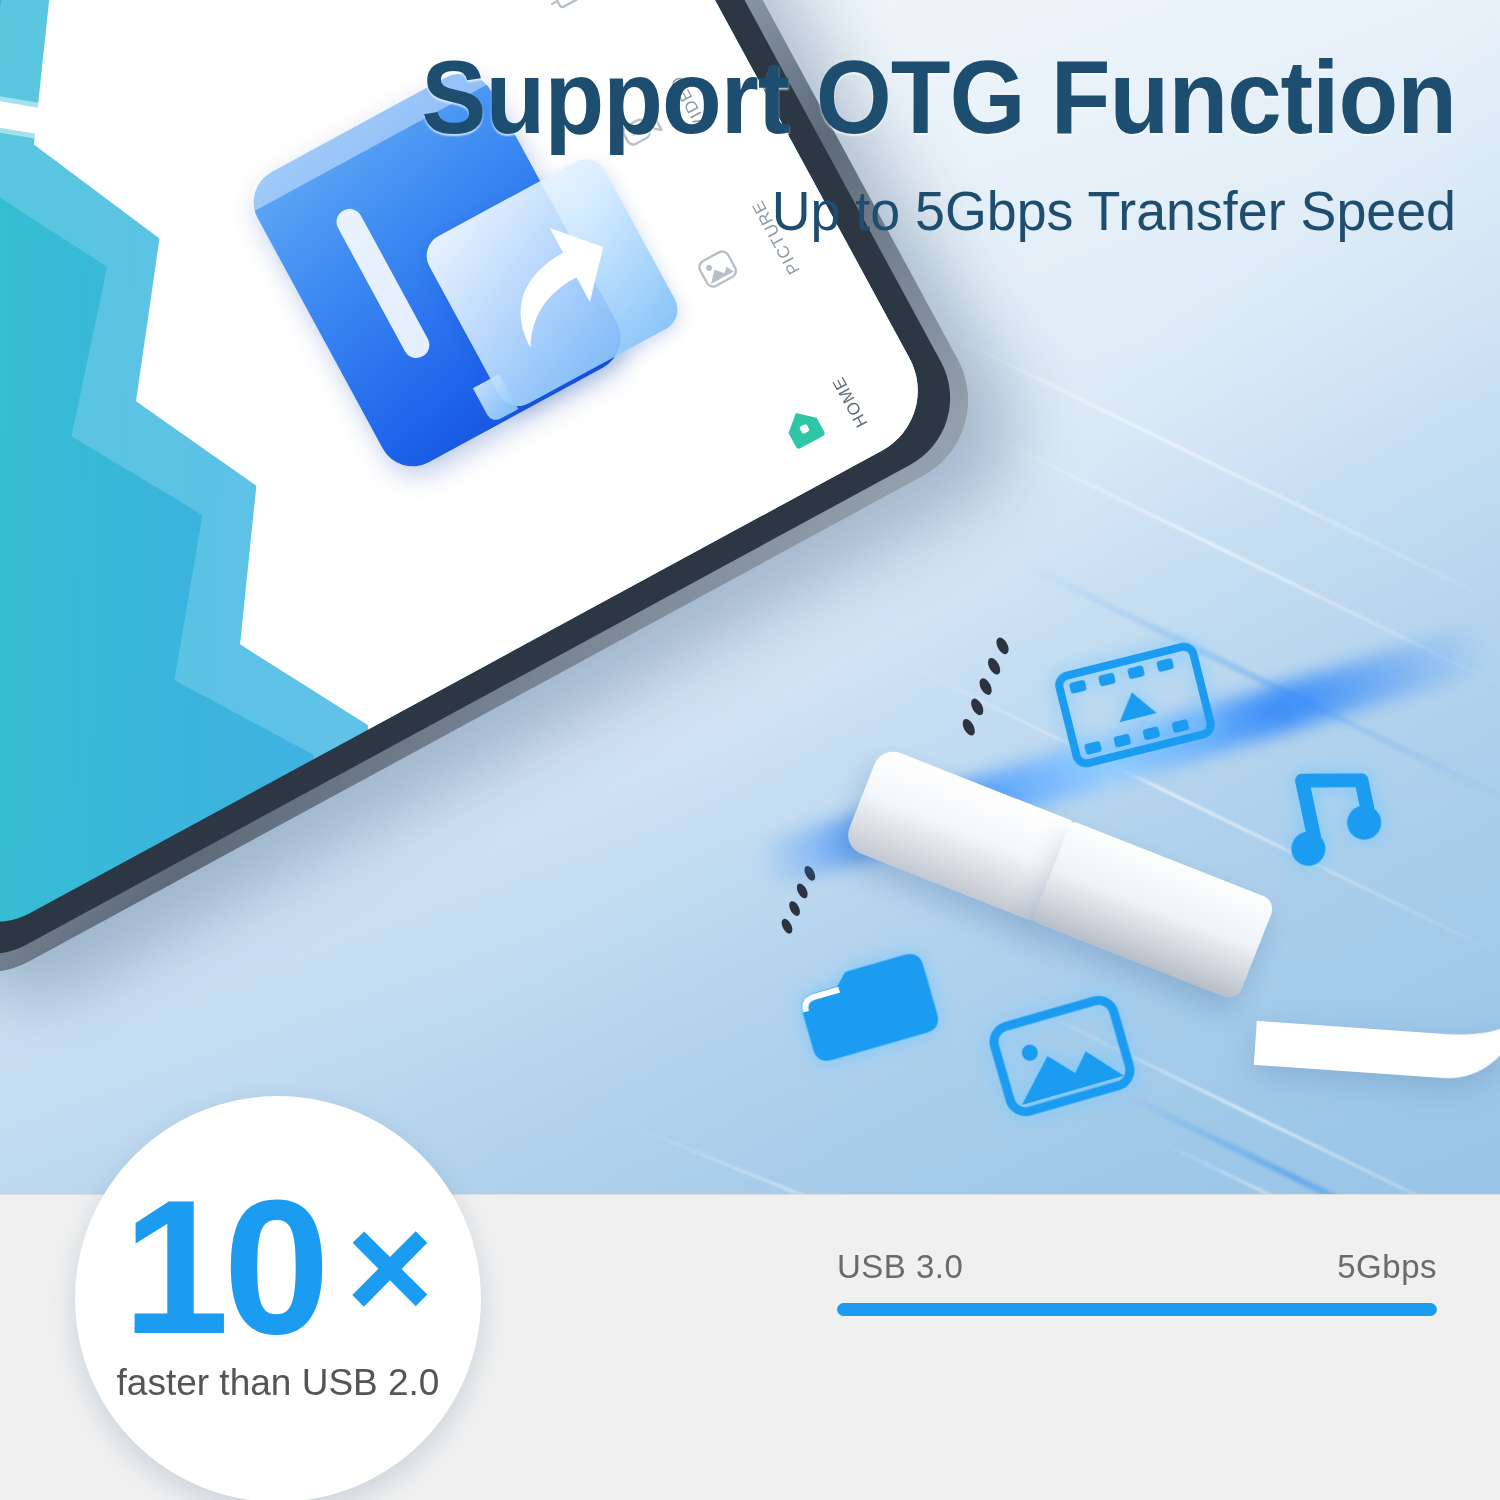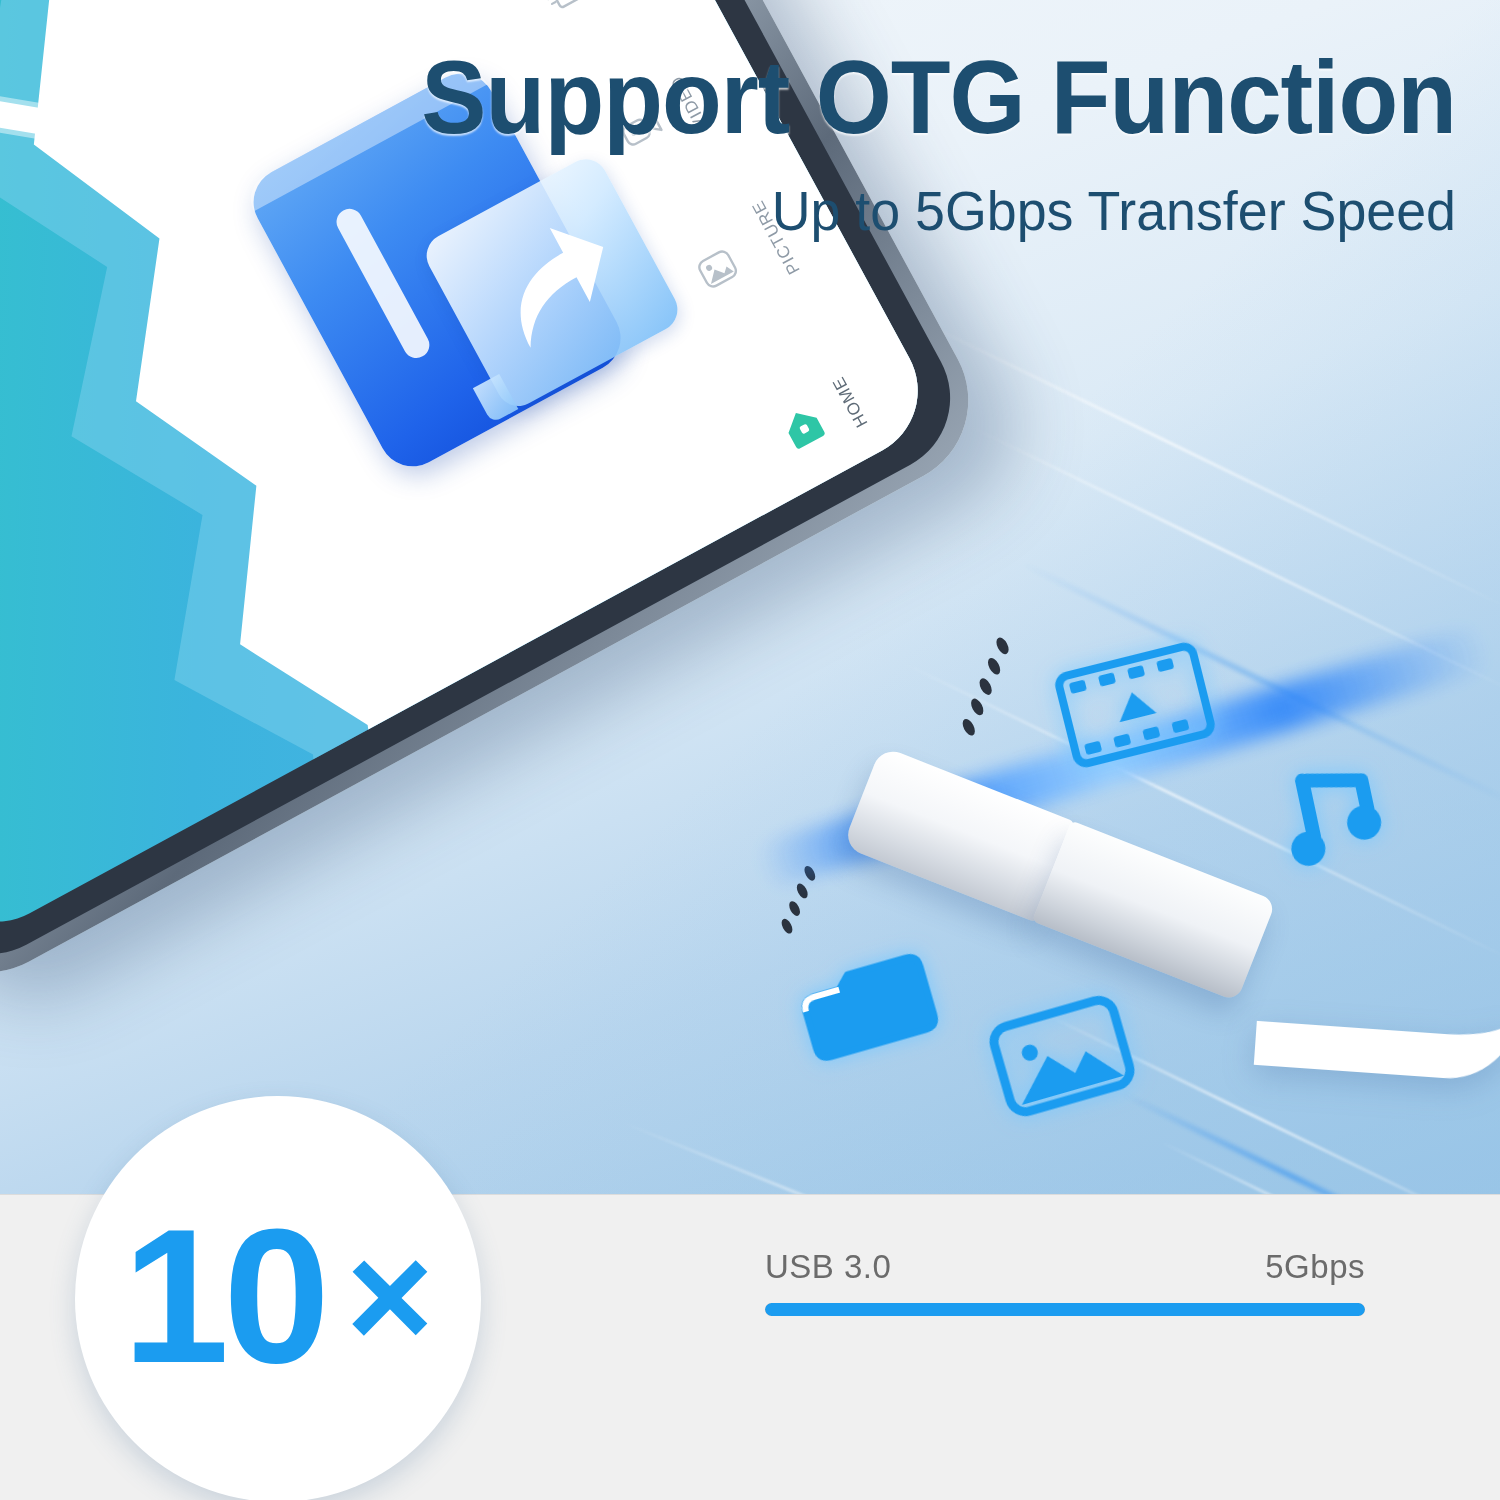--- a/index.html
+++ b/index.html
@@ -189,21 +189,21 @@
   .badge-x{
     font-size:150px;line-height:.82;font-weight:bold;color:#1b9cf0;
     font-family:"Liberation Sans","DejaVu Sans",sans-serif;
   }
   .badge-sub{
     margin-top:16px;font-size:37px;color:#555555;letter-spacing:0px;
     font-family:"Liberation Sans Narrow","Liberation Sans",sans-serif;
   }
 
   
-  .speeds{position:absolute;left:765px;top:1248px;width:600px;}
+  .speeds{position:absolute;left:837px;top:1248px;width:600px;}
   .speed-row{margin-bottom:50px;}
   .speed-head{display:flex;justify-content:space-between;align-items:baseline;margin-bottom:17px;}
   .speed-name,.speed-val{
     font-size:33px;color:#6b6b6b;letter-spacing:.5px;
     font-family:"Liberation Sans Narrow","Liberation Sans",sans-serif;
   }
   .bar-track{
     width:600px;height:13px;border-radius:8px;background:#b4b4b4;overflow:hidden;
   }
   .bar-track.light{background:#aeaeae;}
@@ -356,20 +356,21 @@
   </svg>
 
   <div class="headline">Support OTG Function</div>
   <div class="subhead">Up to 5Gbps Transfer Speed</div>
 
   <div class="badge">
     <div class="badge-main">
       <span class="badge-num">10</span>
       <span class="badge-x">×</span>
     </div>
+    <div class="badge-sub">faster than USB 2.0</div>
   </div>
 
   <div class="speeds">
 
     <div class="speed-row">
       <div class="speed-head">
         <span class="speed-name">USB 3.0</span>
         <span class="speed-val">5Gbps</span>
       </div>
       <div class="bar-track">

